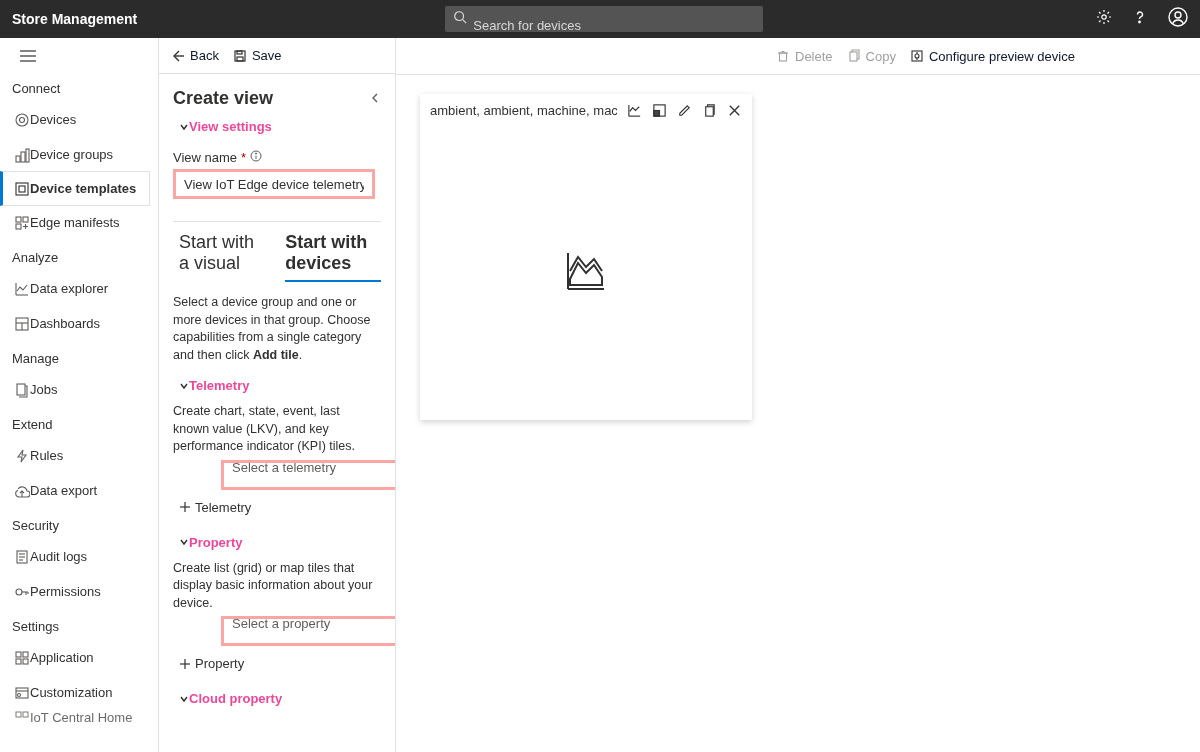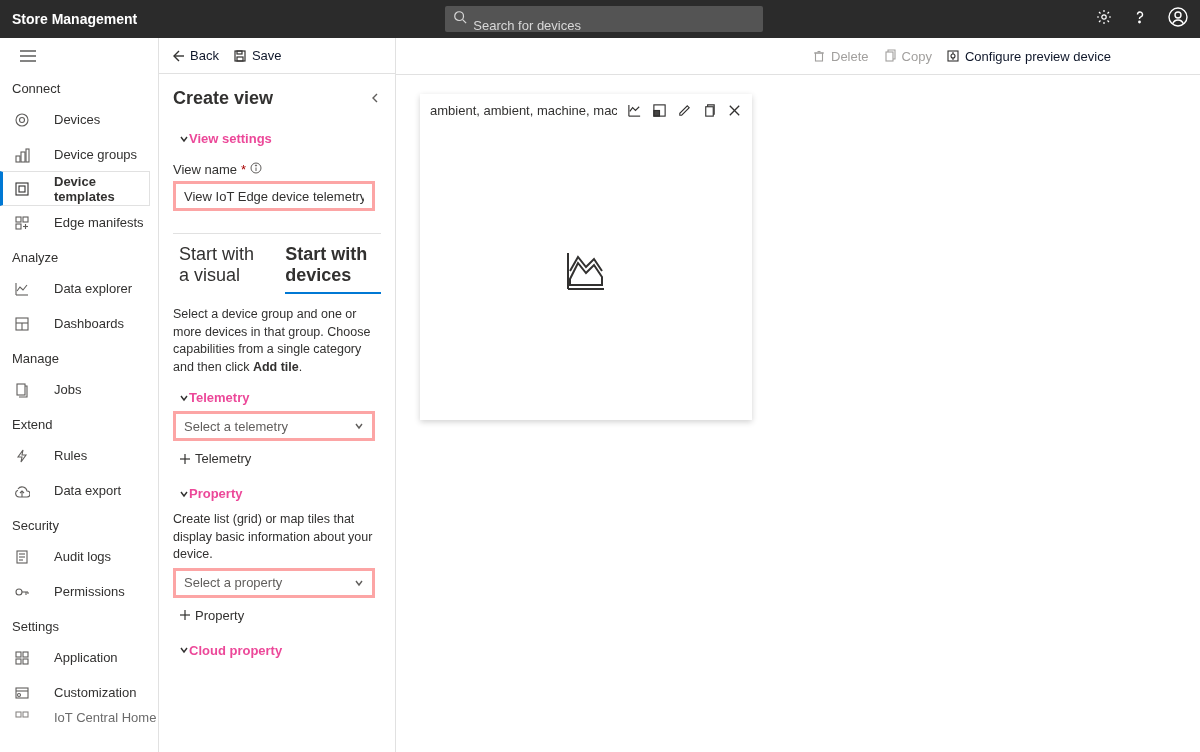--- a/index.html
+++ b/index.html
@@ -54,21 +54,21 @@
 .nav-section-title {
   padding: 10px 12px 6px 12px;
   font-size: 13px;
   color: #323130;
 }
 .nav-item {
   display: flex;
   align-items: center;
   height: 35px;
   padding-left: 14px;
-  gap: 24px;
+  gap: 0;
   cursor: pointer;
 }
 .nav-item svg { width: 16px; height: 16px; flex-shrink: 0; }
 .nav-item.active {
   background: #fff;
   border: 1px solid #e1e1e1;
   border-left: 3px solid #0078d4;
   margin: -1px 8px -1px 0;
   padding-left: 11px;
   font-weight: 600;
@@ -85,56 +85,56 @@
   height: 36px;
   display: flex;
   align-items: center;
   gap: 14px;
   padding: 0 12px;
   border-bottom: 1px solid #e1e1e1;
   font-size: 13px;
 }
 .toolbar-overflow {
   position: absolute;
-  top: 0; left: 412px;
+  top: 0; left: 376px;
   height: 36px;
   display: flex;
   align-items: center;
   gap: 14px;
   padding: 0 0 0 4px;
   font-size: 13px;
   background: #fff;
 }
 .tb-item { display: flex; align-items: center; gap: 5px; color: #0f172a; cursor: pointer; }
 .tb-item.disabled { color: #a19f9d; }
 .tb-item svg { width: 14px; height: 14px; }
 
 .panel-inner { padding: 14px 14px 0 14px; }
-.panel-title-row { display: flex; align-items: center; justify-content: space-between; margin-bottom: 12px; }
+.panel-title-row { display: flex; align-items: center; justify-content: space-between; }
 .panel-title { font-size: 18px; font-weight: 600; color: #323130; }
 .collapse-chevron svg { width: 12px; height: 12px; }
 
 .section-header {
   display: flex; align-items: center; 
   font-size: 13px; font-weight: 600; color: #ec4899;
   padding: 10px 0 6px 6px; cursor: pointer;
 }
 .section-header svg { width: 10px; height: 10px; }
 
 .field-label { font-size: 13px; color: #323130; padding: 10px 0 4px 0; display: flex; align-items: center; gap: 4px; }
 .req { color: #a80000; }
 .info-icon svg { width: 12px; height: 12px; }
 
 .text-input, .select-input {
   width: 202px; height: 26px;
   border: 3px solid #fca5a5;
   font-size: 13px; padding: 12px 8px;
   background: #fff; color: #323130;
 }
-.select-input { display: flex; align-items: center; justify-content: space-between; cursor: pointer; color: #605e5c; }
+.select-input { display: flex; align-items: flex-end; justify-content: space-between; cursor: pointer; color: #605e5c; margin-left: 48px; }
 .select-input svg { width: 10px; height: 10px; }
 
 .divider { height: 1px; background: #e1e1e1; margin: 22px 0 6px 0; }
 
 .subtitle { font-size: 17px; font-weight: 600; color: #323130; padding: 6px 0 10px 0; }
 
 .tabs { display: flex; gap: 18px; font-size: 18px; padding: 4px 0 0 6px; }
 .tab { padding-bottom: 6px; cursor: pointer; color: #323130; }
 .tab.active { font-weight: 600; border-bottom: 2px solid #0078d4; }
 
@@ -420,20 +420,21 @@
         <span>Select a device group and one or more devices in that group. Choose capabilities from a single category and then click </span><b>Add tile</b><span>.</span>
       </div>
 
       
       <div class="section-header">
         <svg viewBox="0 0 10 10" fill="none" stroke="#323130" stroke-width="1.4">
             <polyline points="2,3 5,7 8,3"></polyline>
           </svg>
         <span>Telemetry</span>
       </div>
+      <div class="helptext" style="padding-top:4px">Create chart, state, event, last known value (LKV), and key performance indicator (KPI) tiles.</div>
       <div class="select-input">
         <span>Select a telemetry</span>
         <svg viewBox="0 0 10 10" fill="none" stroke="#605e5c" stroke-width="1.4">
             <polyline points="2,3 5,7 8,3"></polyline>
           </svg>
       </div>
       <div class="add-link">
         <svg viewBox="0 0 12 12" stroke="#323130" stroke-width="1.2">
             <line x1="6" y1="1" x2="6" y2="11"></line>
             <line x1="1" y1="6" x2="11" y2="6"></line>

